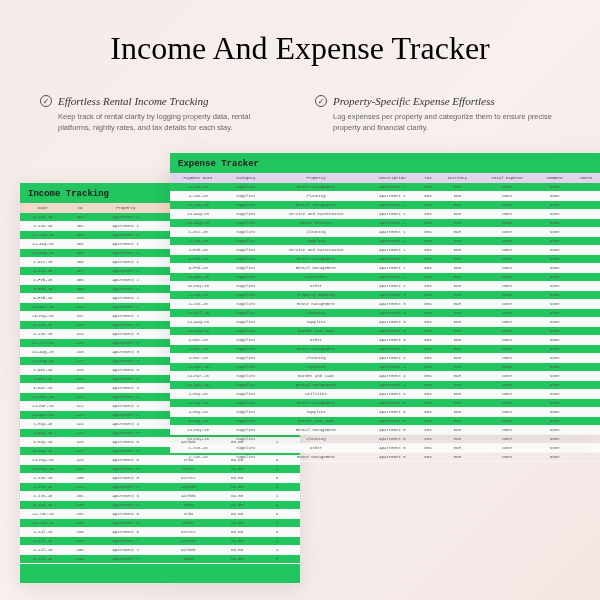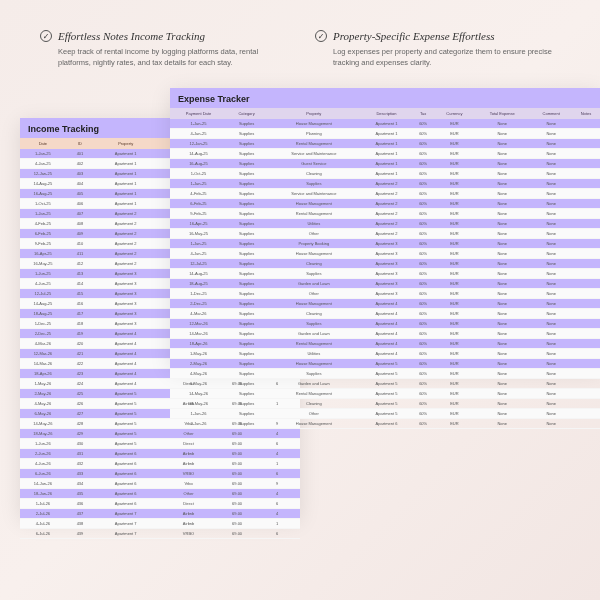--- a/index.html
+++ b/index.html
@@ -60,23 +60,23 @@
     line-height: 1.4;
     padding-left: 18px;
     font-family: Arial, sans-serif;
   }
   .sheets-area {
     position: relative;
     height: 420px;
   }
   .sheet {
     position: absolute;
-    background: #c4b5fd;
+    background: #22c55e;
     box-shadow: 0 4px 20px rgba(0,0,0,0.1);
-    font-family: Liberation Sans, sans-serif;
+    font-family: Liberation Mono, monospace;
   }
   .income-sheet {
     left: -20px;
     top: 30px;
     width: 280px;
     height: 400px;
     z-index: 1;
   }
   .expense-sheet {
     left: 130px;
@@ -124,35 +124,36 @@
   }
   .income-sheet .table td:first-child,
   .expense-sheet .table td:first-child {
     font-weight: 500;
   }
 </style>
 </head>
 <body>
 
 <div class="container">
+  <h1>Income And Expense Tracker</h1>
 
   <div class="features">
     <div class="feature">
       <div class="feature-title">
         <span class="check-icon">✓</span>
-        <span>Effortless Notes Income Tracking</span>
+        <span>Effortless Rental Income Tracking</span>
       </div>
-      <div class="feature-desc">Keep track of rental income by logging platforms data, rental platforms, nightly rates, and tax details for each stay.</div>
+      <div class="feature-desc">Keep track of rental clarity by logging property data, rental platforms, nightly rates, and tax details for each stay.</div>
     </div>
     <div class="feature">
       <div class="feature-title">
         <span class="check-icon">✓</span>
         <span>Property-Specific Expense Effortless</span>
       </div>
-      <div class="feature-desc">Log expenses per property and categorize them to ensure precise tracking and expenses clarity.</div>
+      <div class="feature-desc">Log expenses per property and categorize them to ensure precise property and financial clarity.</div>
     </div>
   </div>
 
   <div class="sheets-area">
 
     <div class="sheet income-sheet">
       <div class="sheet-title">Income Tracking</div>
       <table class="table">
         <thead>
             <tr id="income-head">

